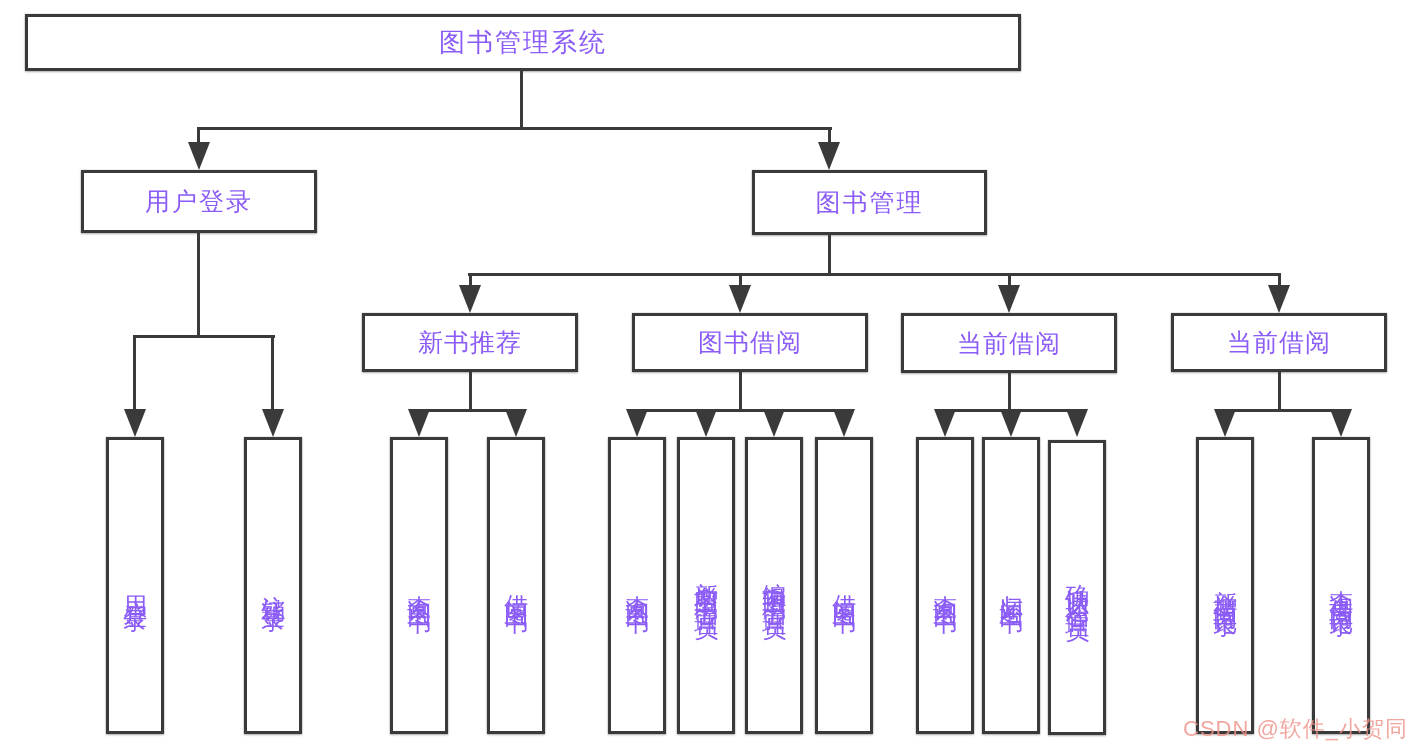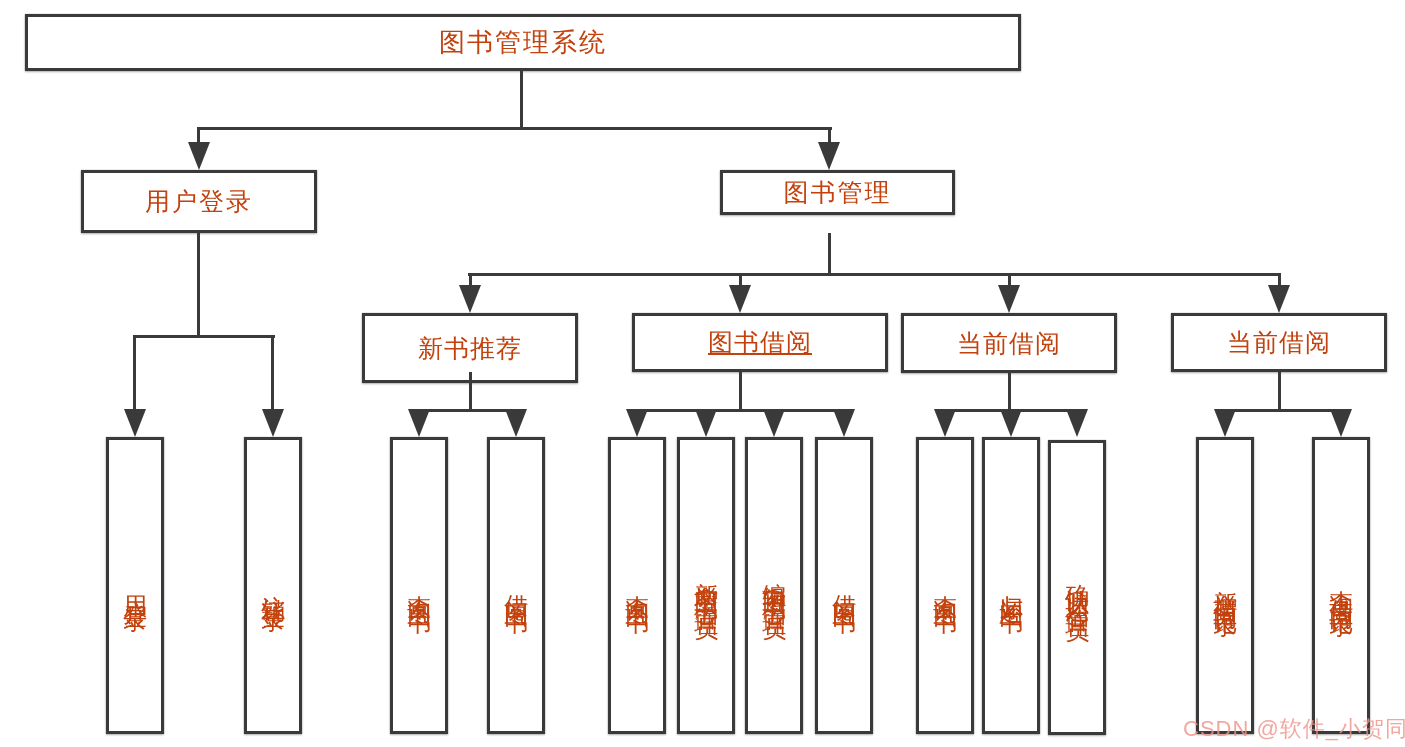--- a/index.html
+++ b/index.html
@@ -4,21 +4,21 @@
 <style>
   html,body{margin:0;padding:0;background:#fff;}
   .canvas{
     position:relative;width:1405px;height:747px;background:#ffffff;overflow:hidden;
     font-family:"Liberation Sans","DejaVu Sans",sans-serif;color:#3a3a3a;
   }
   .box{
     position:absolute;box-sizing:border-box;border:3px solid #3a3a3a;background:#ffffff;
     display:flex;align-items:center;justify-content:center;
     box-shadow:0 1px 2px rgba(0,0,0,0.28), 0 0 1px rgba(120,120,120,0.6);
-    color:#c2410c;
+    color:#8b5cf6;
   }
   .h1box{font-size:26px;letter-spacing:2px;}
   .h2box{font-size:25px;letter-spacing:2px;}
   .h3box{font-size:25px;letter-spacing:1px;}
   .leaf{
     writing-mode:vertical-rl;text-orientation:mixed;
     font-size:24px;letter-spacing:5px;line-height:1.1;
   }
   .vline{position:absolute;width:3px;background:#3a3a3a;}
   .hline{position:absolute;height:3px;background:#3a3a3a;}
@@ -45,21 +45,21 @@
   <div class="vline" style="left:520px;top:71px;height:59px;"></div>
   <div class="hline" style="left:197px;top:127px;width:635px;"></div>
   <div class="vline" style="left:197px;top:127px;height:18px;"></div>
   <div class="arrow" style="left:188px;top:142px;"></div>
   <div class="vline" style="left:828px;top:127px;height:18px;"></div>
   <div class="arrow" style="left:818px;top:142px;"></div>
 
   <div class="box h2box" style="left:81px;top:170px;width:236px;height:63px;">
     <span>用户登录</span>
   </div>
-  <div class="box h2box" style="left:720px;top:170px;width:235px;height:45px;">
+  <div class="box h2box" style="left:752px;top:170px;width:235px;height:65px;">
     <span>图书管理</span>
   </div>
 
   <div class="vline" style="left:197px;top:233px;height:104px;"></div>
   <div class="hline" style="left:133px;top:335px;width:142px;"></div>
   <div class="vline" style="left:133px;top:335px;height:78px;"></div>
   <div class="arrow" style="left:124px;top:409px;"></div>
   <div class="vline" style="left:271px;top:335px;height:78px;"></div>
   <div class="arrow" style="left:262px;top:409px;"></div>
 
@@ -67,24 +67,24 @@
   <div class="hline" style="left:468px;top:273px;width:813px;"></div>
   <div class="vline" style="left:469px;top:273px;height:14px;"></div>
   <div class="arrow" style="left:459px;top:285px;"></div>
   <div class="vline" style="left:739px;top:273px;height:14px;"></div>
   <div class="arrow" style="left:729px;top:285px;"></div>
   <div class="vline" style="left:1008px;top:273px;height:14px;"></div>
   <div class="arrow" style="left:998px;top:285px;"></div>
   <div class="vline" style="left:1278px;top:273px;height:14px;"></div>
   <div class="arrow" style="left:1268px;top:285px;"></div>
 
-  <div class="box h3box" style="left:362px;top:313px;width:216px;height:70px;">
+  <div class="box h3box" style="left:362px;top:313px;width:216px;height:59px;">
     <span>新书推荐</span>
   </div>
-  <div class="box h3box" style="left:632px;top:313px;width:256px;height:59px;text-decoration:underline;">
+  <div class="box h3box" style="left:632px;top:313px;width:236px;height:59px;">
     <span>图书借阅</span>
   </div>
   <div class="box h3box" style="left:901px;top:313px;width:216px;height:60px;">
     <span>当前借阅</span>
   </div>
   <div class="box h3box" style="left:1171px;top:313px;width:216px;height:59px;">
     <span>当前借阅</span>
   </div>
 
   <div class="vline" style="left:469px;top:372px;height:39px;"></div>

